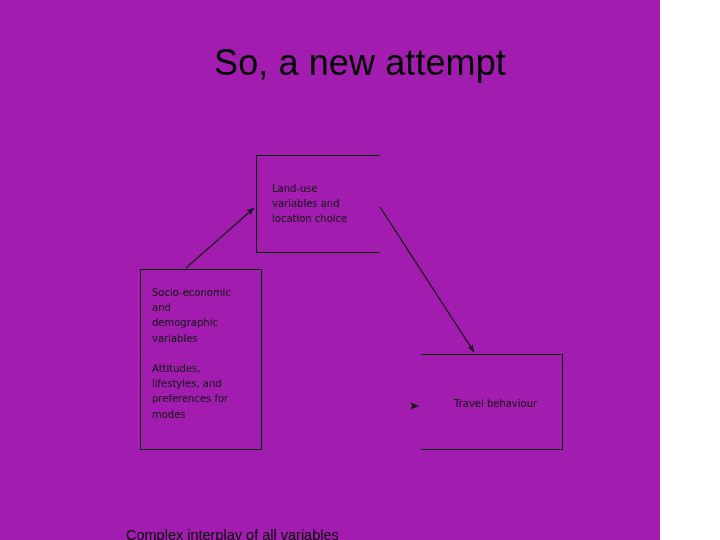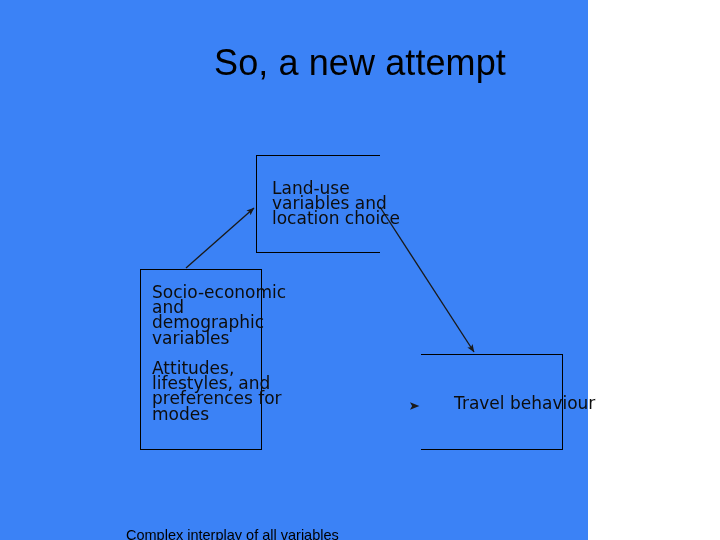--- a/index.html
+++ b/index.html
@@ -8,23 +8,23 @@
   }
   body {
     width: 720px;
     height: 540px;
     background: #ffffff;
     font-family: "Liberation Sans", sans-serif;
     overflow: hidden;
   }
   #slide {
     position: relative;
-    width: 588px;
+    width: 660px;
     height: 540px;
-    background: #3b82f6;
+    background: #a21caf;
   }
   #slide-title {
     position: absolute;
     left: 0;
     top: 42px;
     width: 720px;
     text-align: center;
     font-size: 36px;
     font-weight: 400;
     color: #000000;
@@ -41,21 +41,21 @@
     width: 720px;
     height: 540px;
   }
   .dbox {
     position: absolute;
     box-sizing: border-box;
   }
   .dbox .btext {
     position: absolute;
     color: #0d0d0d;
-    font-size: 17px;
+    font-size: 10px;
     line-height: 15.2px;
     white-space: pre;
     font-family: "DejaVu Sans", sans-serif;
   }
 
   
   #box-landuse {
     left: 256px;
     top: 155px;
     width: 124px;

